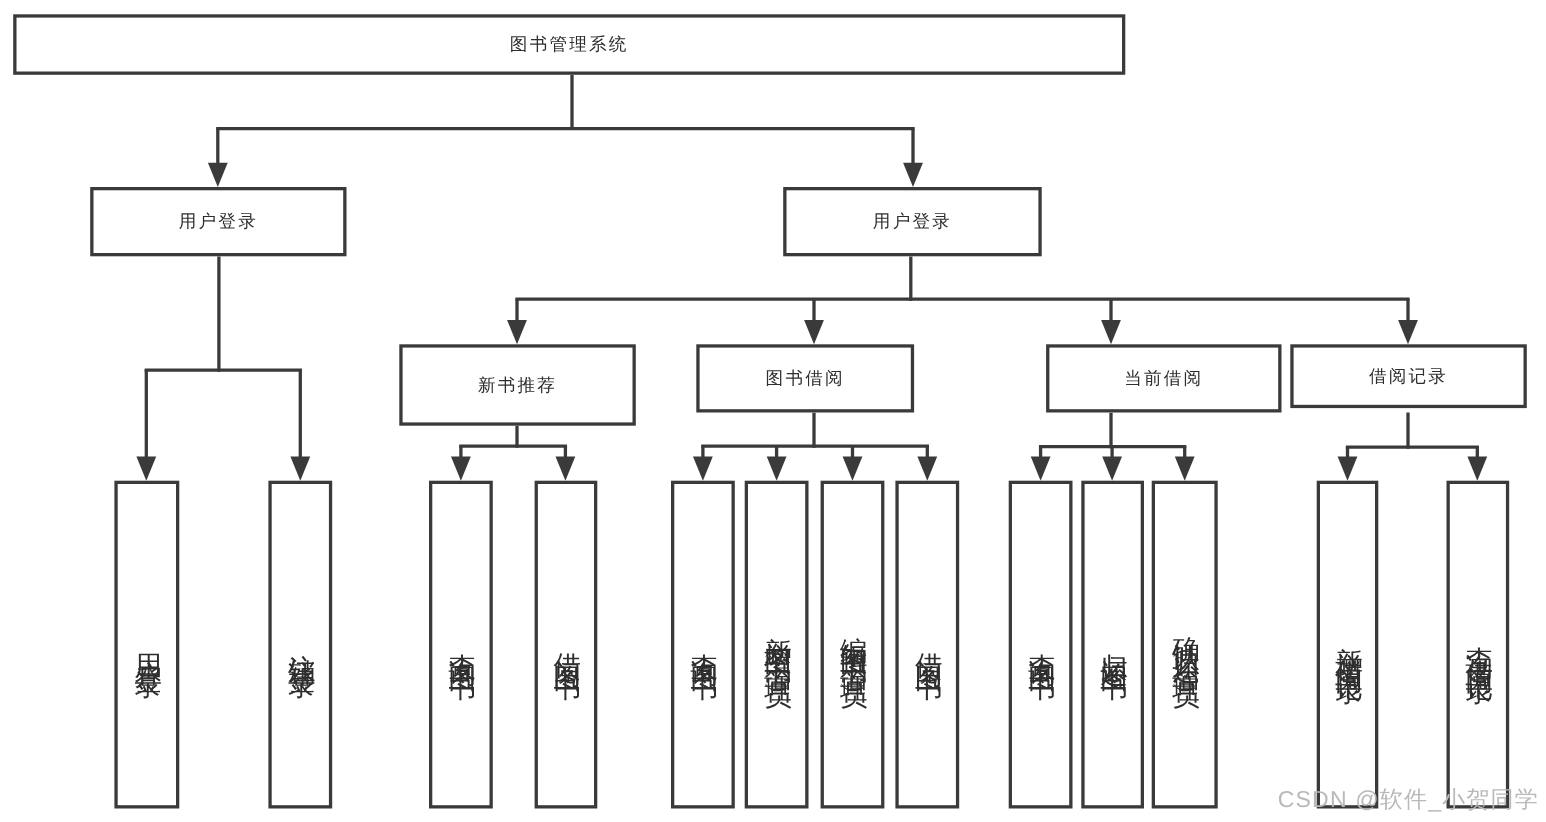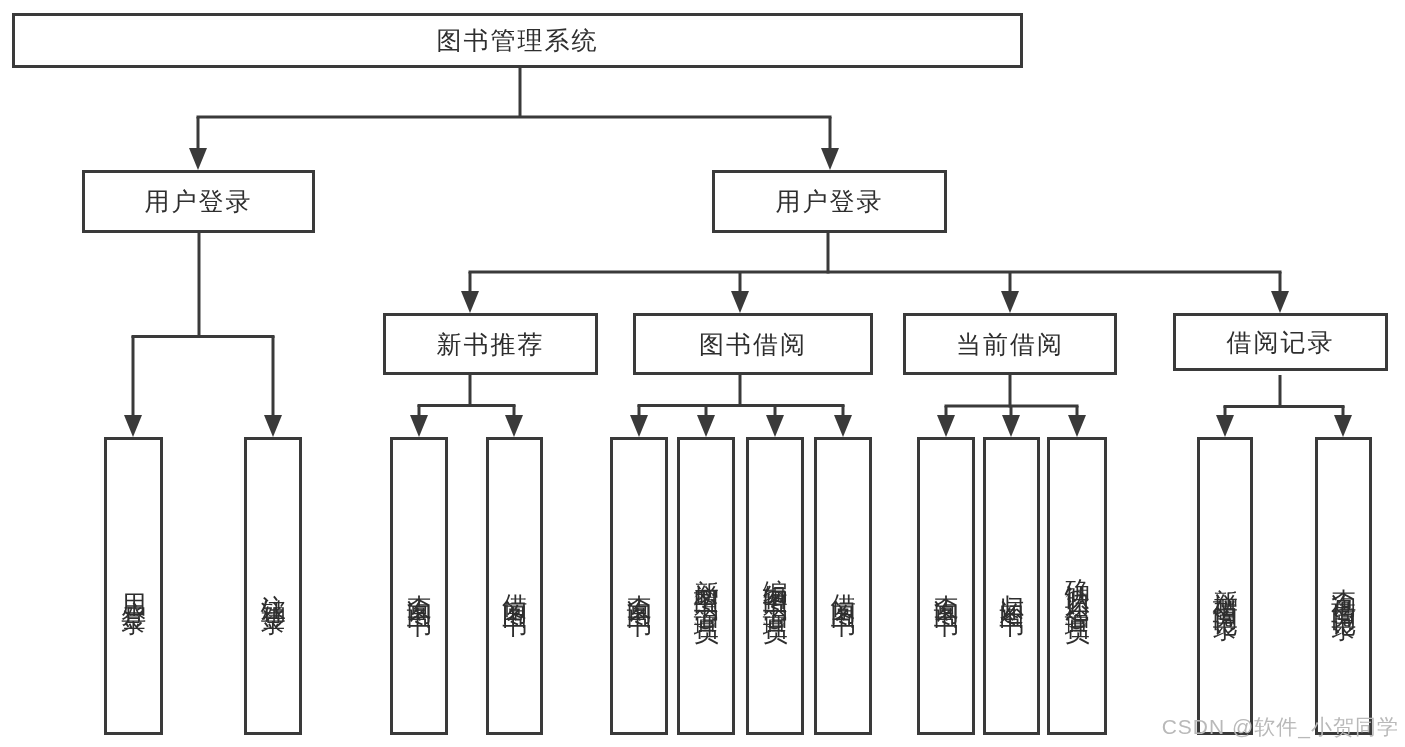--- a/index.html
+++ b/index.html
@@ -27,21 +27,21 @@
   .box {
     position: absolute;
     box-sizing: border-box;
     border: 3px solid #3a3a3a;
     background: #ffffff;
     display: flex;
     align-items: center;
     justify-content: center;
   }
   .h-label {
-    font-size: 25px;
+    font-size: 16px;
     letter-spacing: 2px;
     color: #2e2e2e;
     white-space: nowrap;
   }
   .leaf {
     top: 437px;
     height: 298px;
   }
   .v-label {
     writing-mode: vertical-rl;
@@ -141,27 +141,27 @@
     <span class="h-label">图书管理系统</span>
   </div>
 
   <div class="box" style="left:82px;top:170px;width:233px;height:63px">
     <span class="h-label">用户登录</span>
   </div>
   <div class="box" style="left:712px;top:170px;width:235px;height:63px">
     <span class="h-label">用户登录</span>
   </div>
 
-  <div class="box" style="left:383px;top:313px;width:215px;height:62px">
+  <div class="box" style="left:363px;top:313px;width:215px;height:74px">
     <span class="h-label">新书推荐</span>
   </div>
-  <div class="box" style="left:633px;top:313px;width:240px;height:62px">
+  <div class="box" style="left:633px;top:313px;width:198px;height:62px">
     <span class="h-label">图书借阅</span>
   </div>
-  <div class="box" style="left:903px;top:313px;width:214px;height:62px">
+  <div class="box" style="left:951px;top:313px;width:214px;height:62px">
     <span class="h-label">当前借阅</span>
   </div>
   <div class="box" style="left:1173px;top:313px;width:215px;height:58px">
     <span class="h-label">借阅记录</span>
   </div>
 
   <div class="box leaf" style="left:104px;width:59px">
     <span class="v-label">用户登录</span>
   </div>
   <div class="box leaf" style="left:244px;width:58px">

